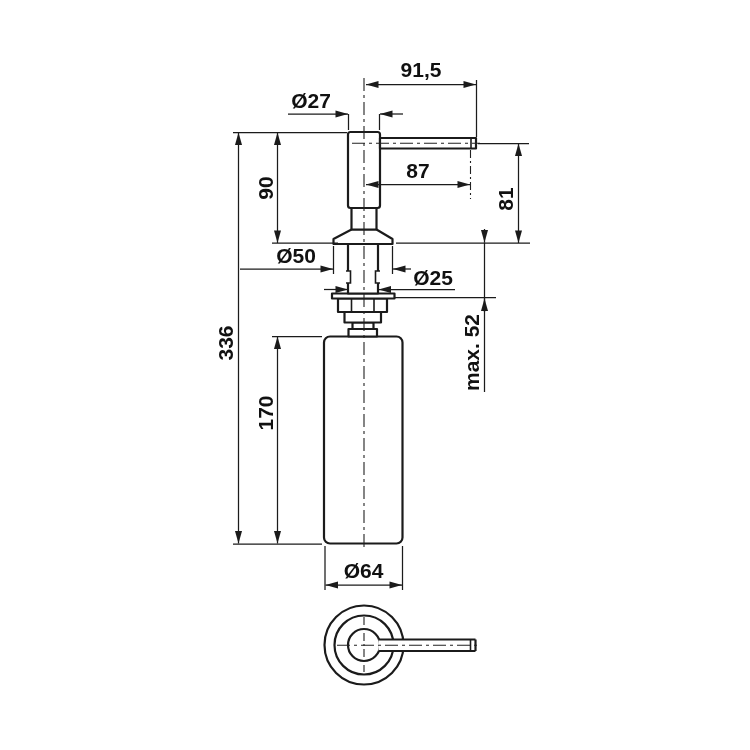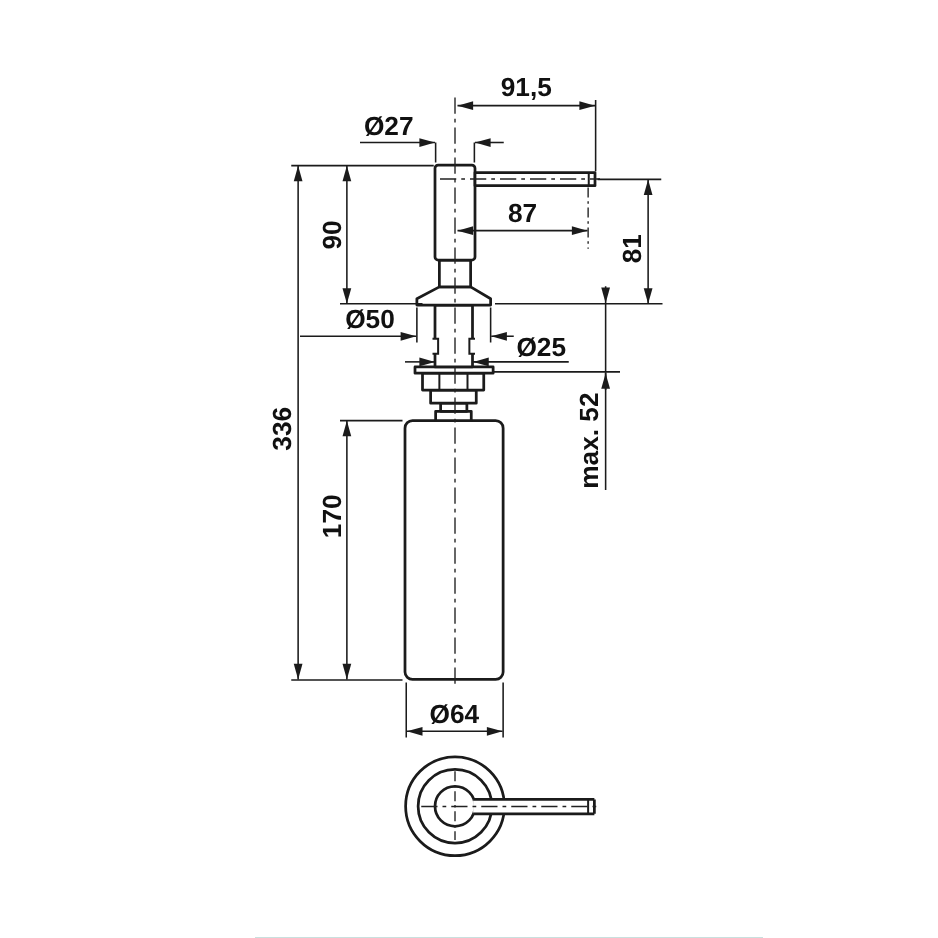--- a/index.html
+++ b/index.html
@@ -1,17 +1,17 @@
 <!DOCTYPE html>
 <html><head>
 <meta charset="utf-8">
 <style>
   html, body { margin: 0; padding: 0; background: #ffffff; }
   .stage {
-    width: 750px; height: 750px; position: relative; background: #0f766e;
+    width: 750px; height: 750px; position: relative; background: #a3a3a3;
     font-family: "Liberation Sans", sans-serif;
   }
   svg { display: block; }
   
   .o  { fill: #ffffff; stroke: #1b1b1b; stroke-width: 2.2; stroke-linejoin: round; }
   .o2 { fill: none;    stroke: #1b1b1b; stroke-width: 2.2; stroke-linejoin: round; }
   .inner { stroke: #1b1b1b; stroke-width: 1.6; fill: none; }
   
   .d { stroke: #1b1b1b; stroke-width: 1.25; fill: none; }
   

